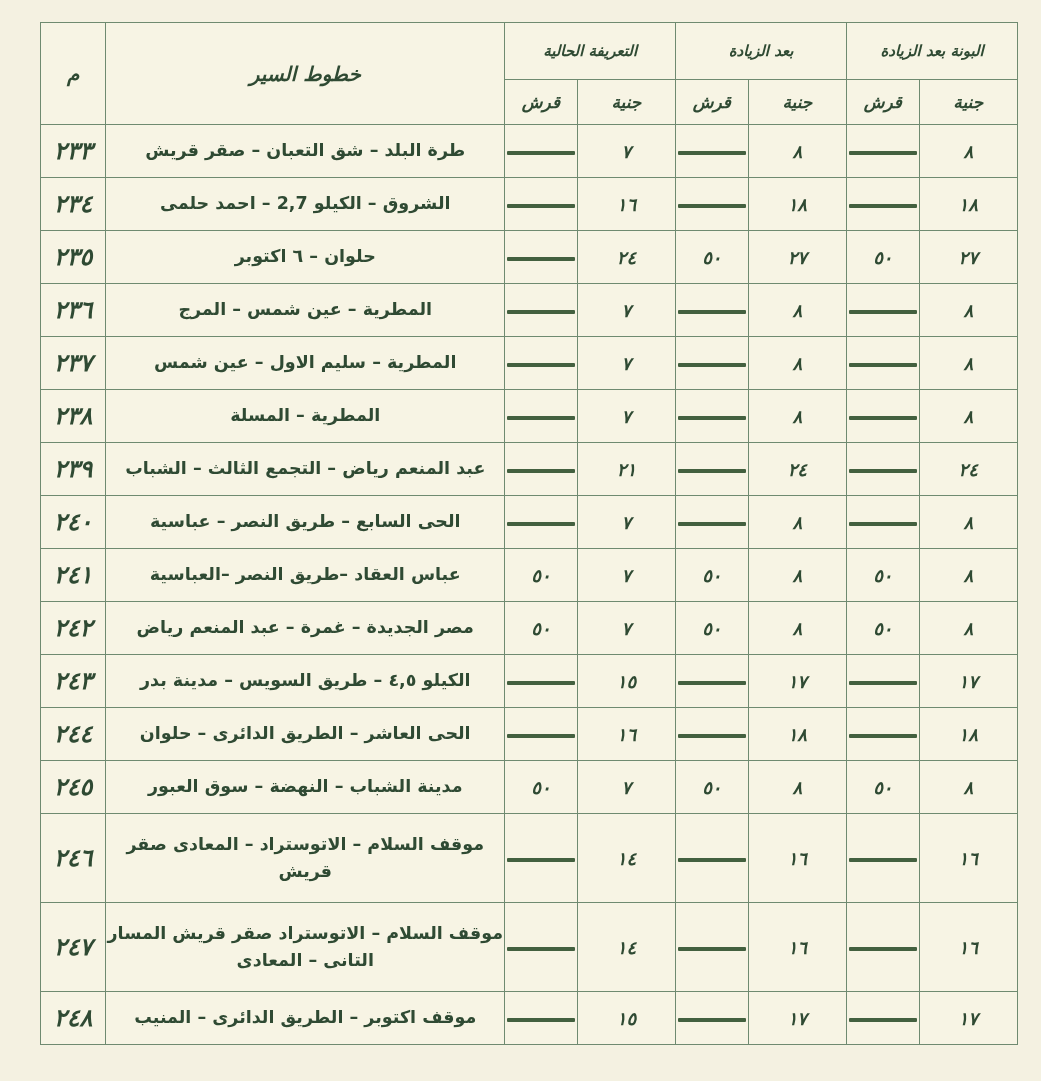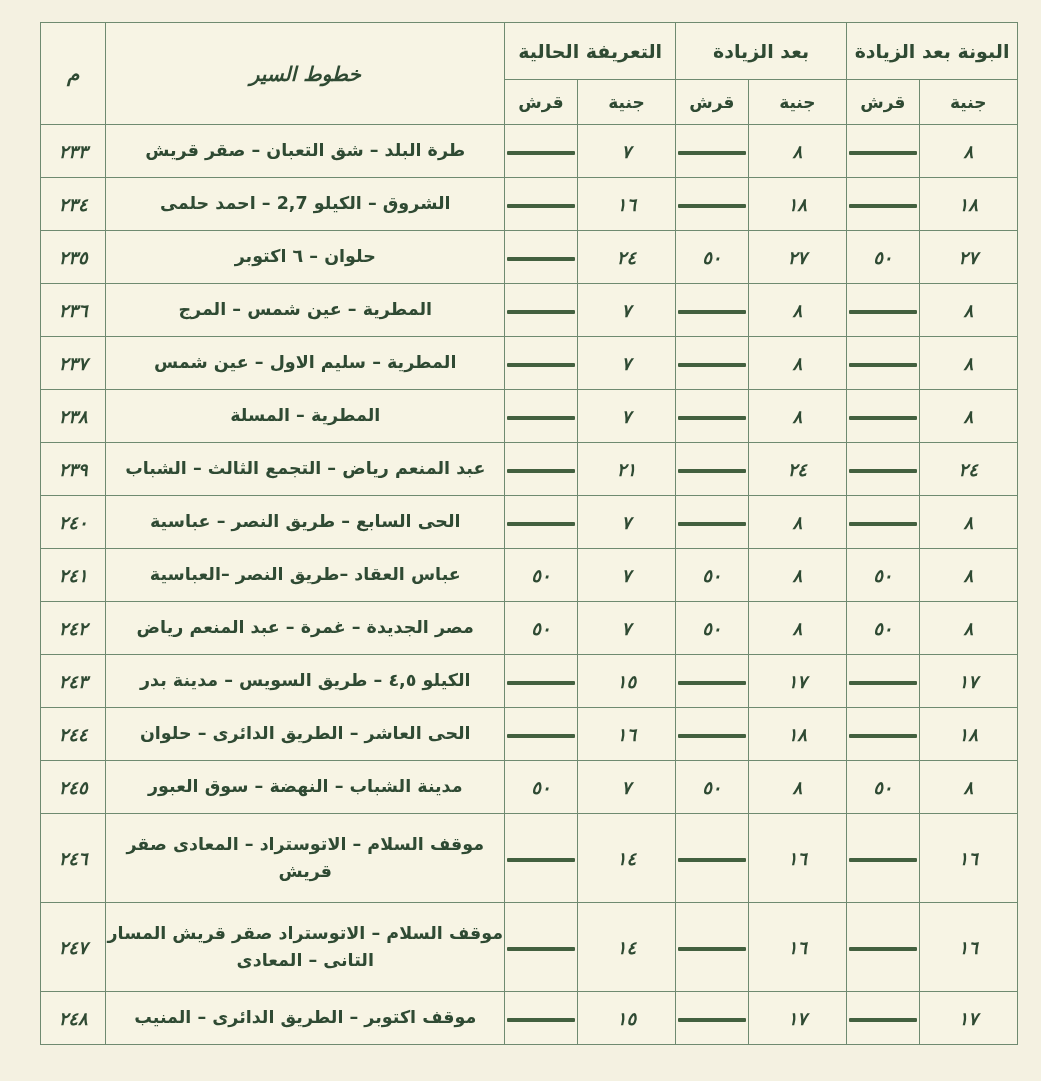--- a/index.html
+++ b/index.html
@@ -38,45 +38,47 @@
     color: #2f4a33;
     font-weight: 600;
   }
   
   col.c-no      { width: 63px;  }
   col.c-route   { width: 385px; }
   col.c-piastre { width: 70px;  }
   col.c-pound   { width: 95px;  }
 
   .hdr-group {
-    font-size: 19px;
+    font-size: 15px;
     height: 56px;
     letter-spacing: 0.2px;
+    font-style: italic;
   }
   .hdr-sub {
     font-size: 17px;
     height: 44px;
+    font-style: italic;
   }
   .hdr-tall {
     font-size: 20px;
     font-style: italic;
   }
   td.route {
     font-size: 17.5px;
     line-height: 1.55;
     padding: 6px 10px;
     letter-spacing: 0.1px;
   }
   td.num {
     font-size: 18px;
     font-style: italic;
     height: 52px;
   }
   td.rowno {
-    font-size: 18px;
+    font-size: 24px;
     font-style: italic;
     letter-spacing: 1px;
     border-radius: 13px;
   }
   .dash {
     display: inline-block;
     width: 68px;
     height: 4px;
     background: #43603f;
     vertical-align: middle;

